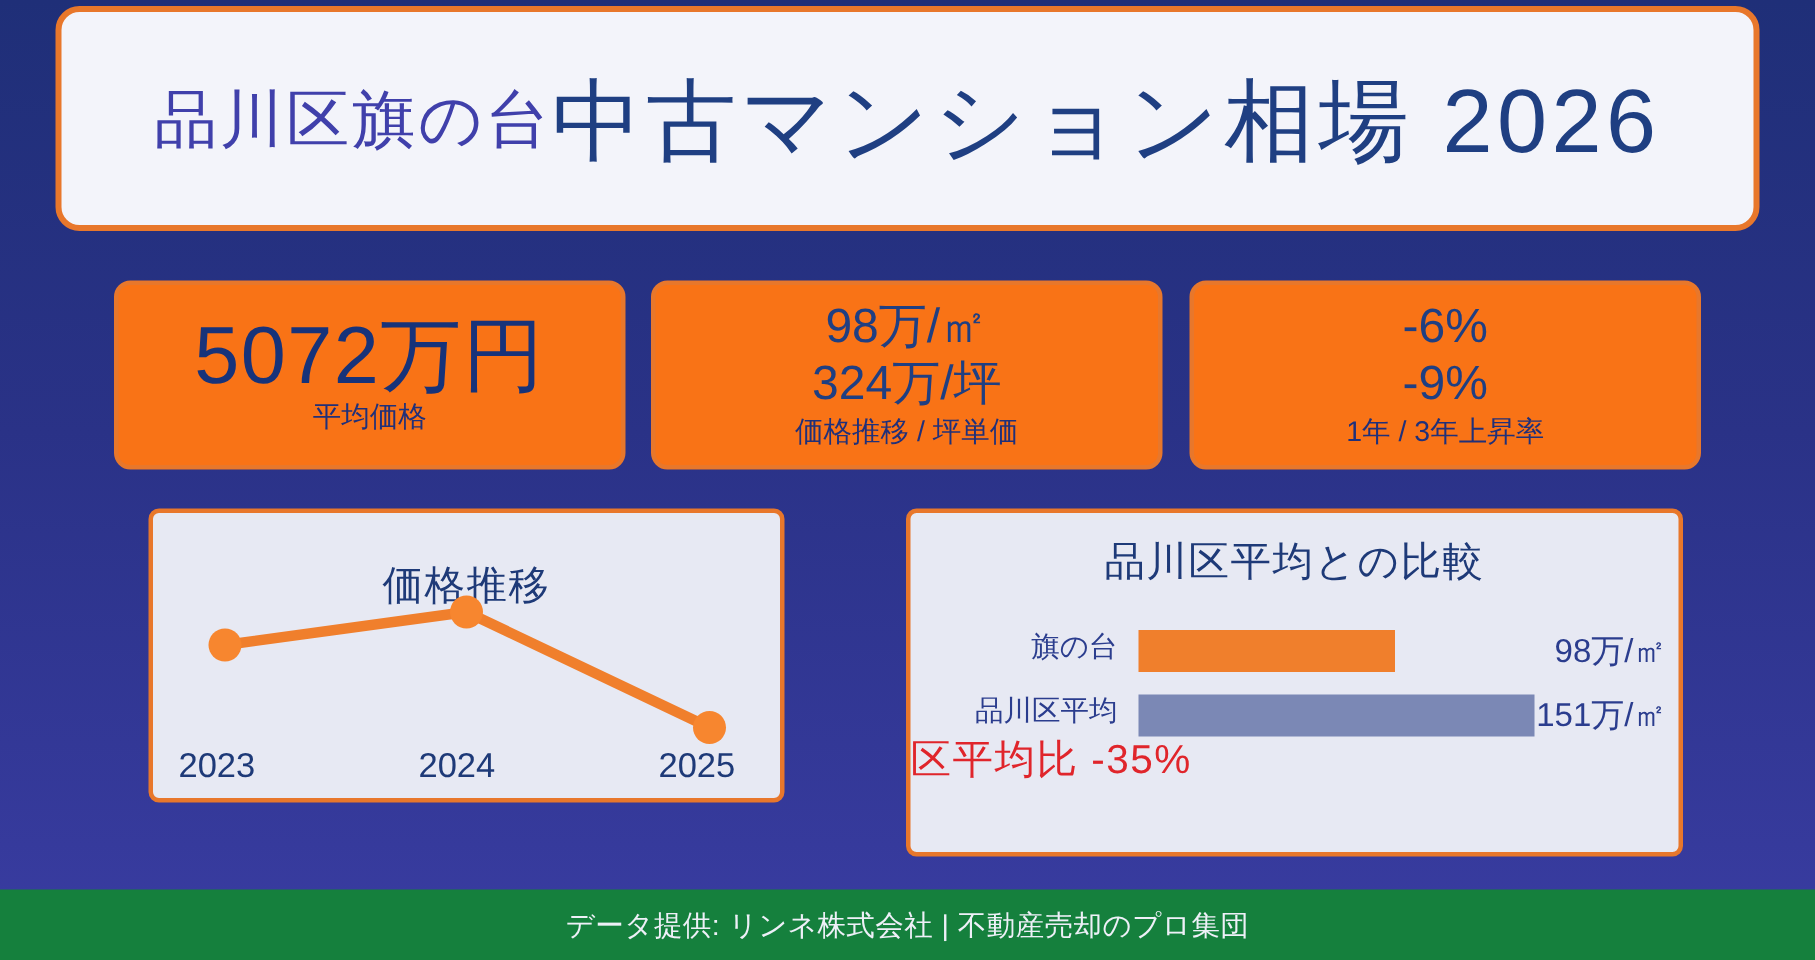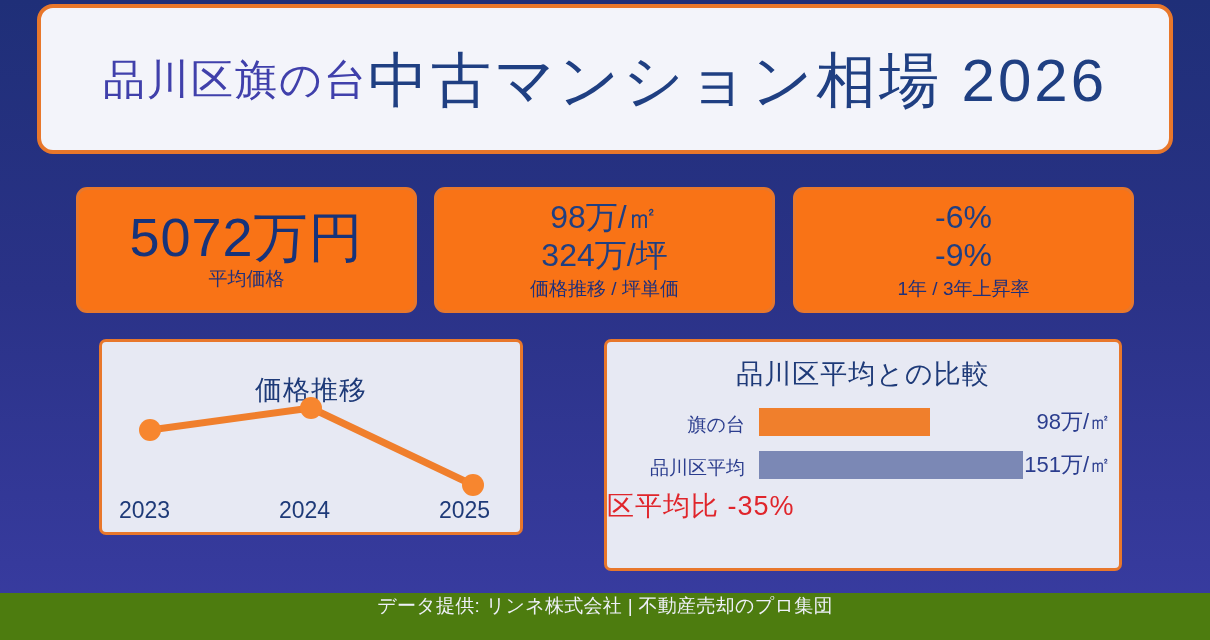--- a/index.html
+++ b/index.html
@@ -16,22 +16,23 @@
     position: relative;
   }
 
   
   #footer-band {
     position: absolute;
     left: 0;
     top: 593px;
     width: 1210px;
     height: 47px;
-    background: #4d7c0f;
-    display: flex;
+    background: #15803d;
+    display: flex;
+    align-items: center;
     justify-content: center;
   }
   #footer-text {
     color: #eef0f8;
     font-size: 19px;
     letter-spacing: 0.3px;
     white-space: nowrap;
   }
 
   
@@ -155,21 +156,22 @@
   #trend-xlabel-1 { left: 177px; }
   #trend-xlabel-2 { left: 337px; }
 
   
   .cmp-row {
     position: absolute;
     left: 0;
     width: 512px;
     height: 32px;
     display: flex;
-    align-items: flex-end;
+    align-items: flex-start;
+    margin-top: 12px;
   }
   #cmp-row-0 { top: 64px; }
   #cmp-row-1 { top: 107px; }
 
   .cmp-label {
     width: 152px;
     text-align: right;
     padding-right: 14px;
     color: #2b3d8e;
     font-size: 19px;

